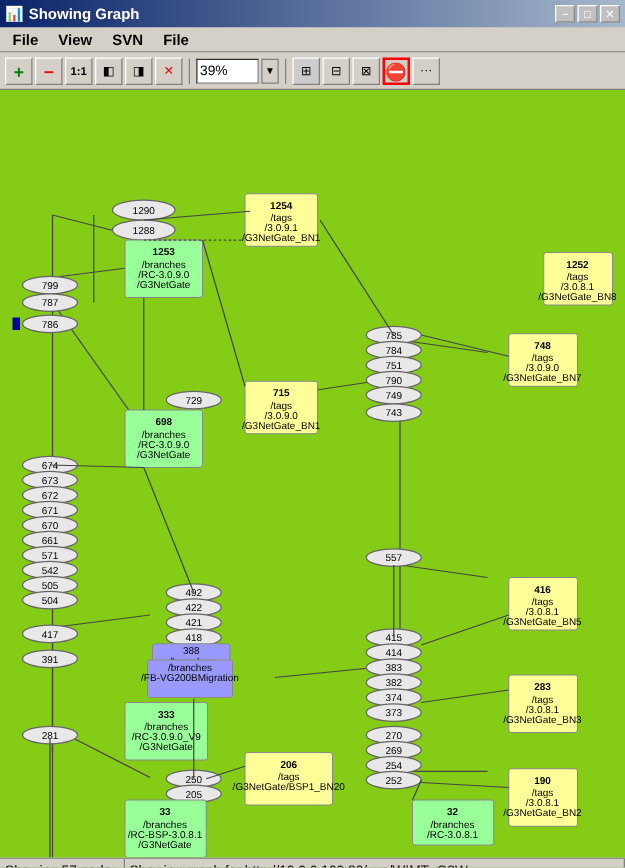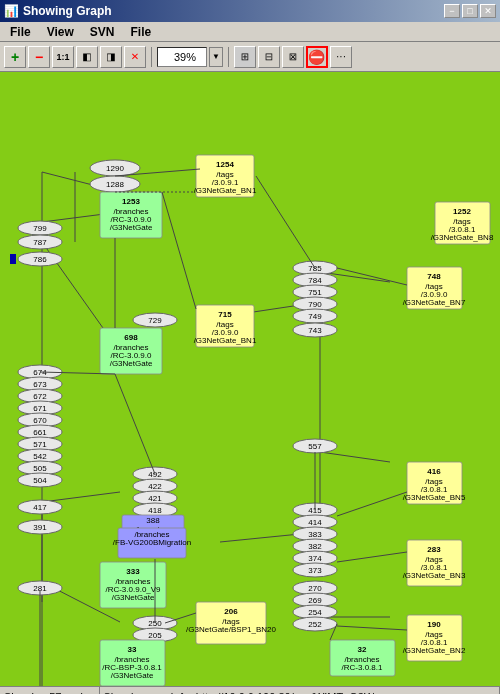--- a/index.html
+++ b/index.html
@@ -61,21 +61,21 @@
       display: flex; align-items: center; justify-content: center;
       cursor: pointer;
       font-size: 12px;
     }
     .tb-sep { width: 1px; height: 20px; background: #808080; margin: 0 3px; }
     .zoom-box {
       display: flex; align-items: center;
       border: 1px inset #808080;
       background: white;
       height: 20px;
-      padding: 0 16px;
+      padding: 0 2px;
       font-size: 11px;
       width: 50px;
     }
     .zoom-arrow {
       width: 14px; height: 20px;
       border: 1px solid #808080;
       background: #d4d0c8;
       display: flex; align-items: center; justify-content: center;
       font-size: 8px;
       cursor: pointer;

